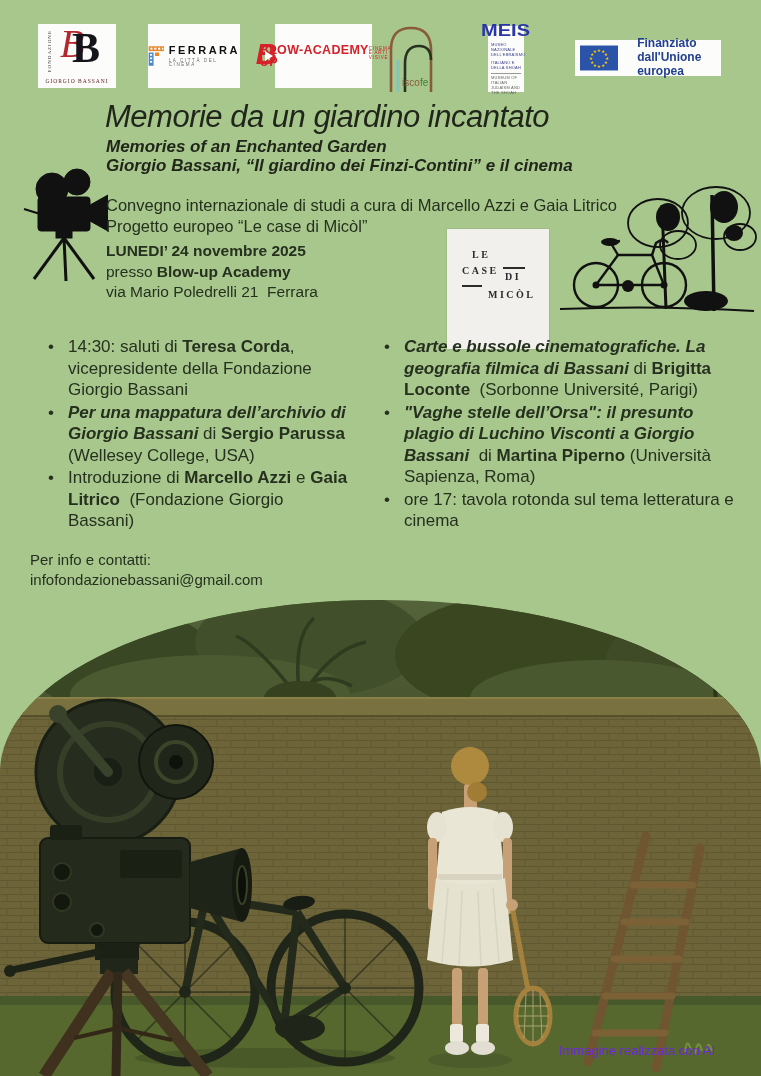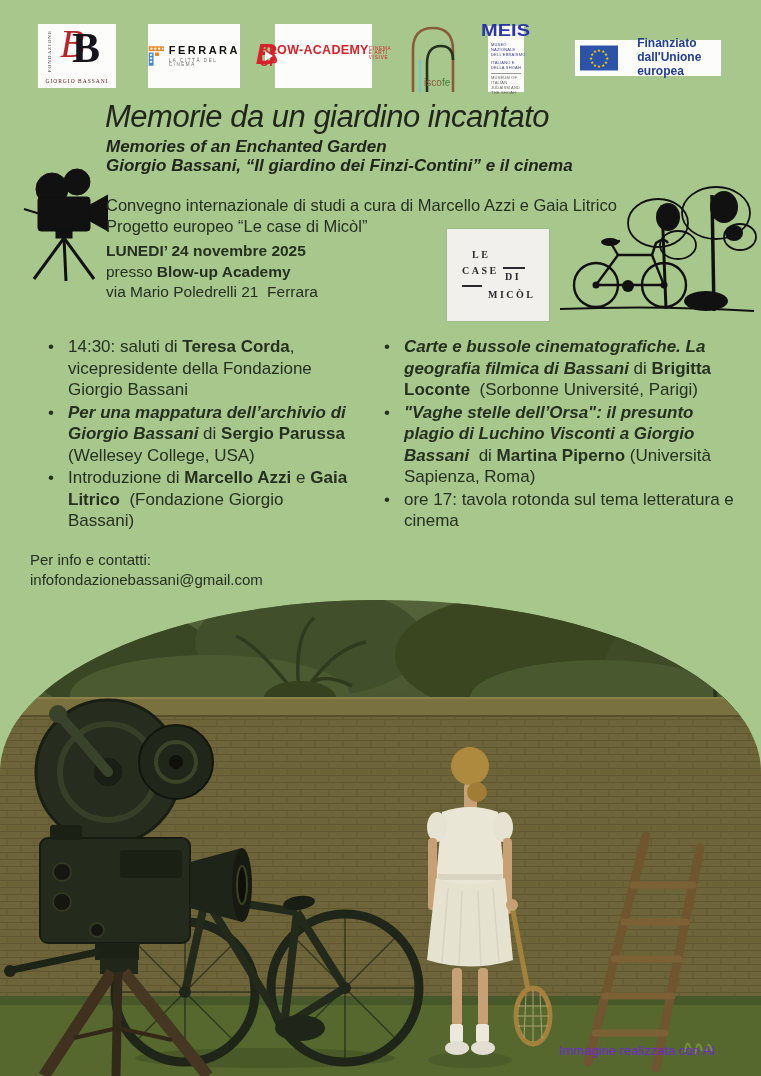--- a/index.html
+++ b/index.html
@@ -20,21 +20,21 @@
   .ferrara-text{display:flex; flex-direction:column; line-height:1;}
   .ferrara-name{font-weight:bold; font-size:11px; letter-spacing:2.5px; color:#111;}
   .ferrara-tag{font-size:4.5px; letter-spacing:1.6px; color:#6b6b6b; margin-top:3px;}
   #logo-blowup{left:275px; top:24px; width:97px; height:64px; gap:4px;}
   .blowup-glyph{position:relative; width:24px; height:30px;}
   .blowup-b{position:absolute; left:0; top:-4px; font-weight:bold; font-style:italic; font-size:30px; color:#d6212b;}
   .blowup-tri{position:absolute; left:9px; top:10px; width:0; height:0; border-left:8px solid #fff; border-top:5px solid transparent; border-bottom:5px solid transparent;}
   .blowup-text{display:flex; flex-direction:row; line-height:1; color:#d6212b;}
   .blowup-l1,.blowup-l2{font-weight:bold; font-size:12.5px; letter-spacing:0.3px;}
   .blowup-tag{font-size:4.6px; letter-spacing:0.8px; margin-top:3px; color:#d6212b;}
-  #logo-iscofe{position:absolute; left:403px; top:20px; width:56px; height:74px;}
+  #logo-iscofe{position:absolute; left:381px; top:20px; width:56px; height:74px;}
   #logo-meis{left:488px; top:26px; width:36px; height:66px; flex-direction:column; padding:20px 3px;}
   .meis-glyph{font-weight:900; font-size:16px; letter-spacing:0px; color:#2a35a8; transform:scaleX(1.25); line-height:1;}
   .meis-cap{font-size:4px; color:#3b3f8d; letter-spacing:0.2px; margin-top:3px; line-height:1.3; text-align:left; width:100%;}
   .meis-rule{width:100%; border-top:0.5px solid #999; margin:2px 0 1px 0;}
   .meis-cap-en{font-size:4px; color:#666; letter-spacing:0.2px; line-height:1.3; text-align:left; width:100%;}
   #logo-eu{left:575px; top:40px; width:146px; height:36px; gap:19px; justify-content:flex-start; padding-left:5px;}
   .eu-text{font-weight:bold; font-size:12px; line-height:1.15; color:#23408f;}
   
   #title{position:absolute; left:105px; top:99px; font-size:31px; font-weight:normal; font-style:italic; letter-spacing:-0.5px; color:#21261b;}
   .subtitle{position:absolute; left:106px; font-size:17px; font-weight:bold; font-style:italic; color:#21261b;}
@@ -42,21 +42,21 @@
   #subtitle-it{top:156px;}
   #intro{position:absolute; left:106px; top:195px; font-size:16.5px; line-height:21px; color:#26301f;}
   #event{position:absolute; left:106px; top:241px; font-size:15.5px; line-height:20.5px; color:#26301f;}
   .event-line{white-space:pre-wrap;}
   .b{font-weight:bold;}
   .bi{font-weight:bold; font-style:italic;}
   
   #camera-clipart{position:absolute; left:20px; top:167px;}
   #trees-clipart{position:absolute; left:556px; top:185px;}
   
-  #micol-box{position:absolute; left:447px; top:229px; width:102px; height:92px; background:#f1f0ec; font-family:"Liberation Serif", serif; color:#2b2b2b; box-shadow:0 0 0 1px rgba(0,0,0,0.05);}
+  #micol-box{position:absolute; left:447px; top:229px; width:102px; height:120px; background:#f1f0ec; font-family:"Liberation Serif", serif; color:#2b2b2b; box-shadow:0 0 0 1px rgba(0,0,0,0.05);}
   .micol-inner{position:relative; width:100%; height:100%; font-size:10px; letter-spacing:2.5px; font-weight:bold;}
   .micol-l1{position:absolute; left:25px; top:20px;}
   .micol-l2{position:absolute; left:15px; top:36px;}
   .micol-bar1{position:absolute; left:56px; top:38px; width:22px; border-top:2px solid #2b2b2b;}
   .micol-l3{position:absolute; left:58px; top:42px;}
   .micol-bar2{position:absolute; left:15px; top:56px; width:20px; border-top:2px solid #2b2b2b;}
   .micol-l4{position:absolute; left:41px; top:60px;}
   
   .program{position:absolute; top:336px; margin:0; padding:0; list-style:none; font-size:17px; line-height:21.5px; color:#26301f;}
   #program-left{left:46px; width:305px;}

